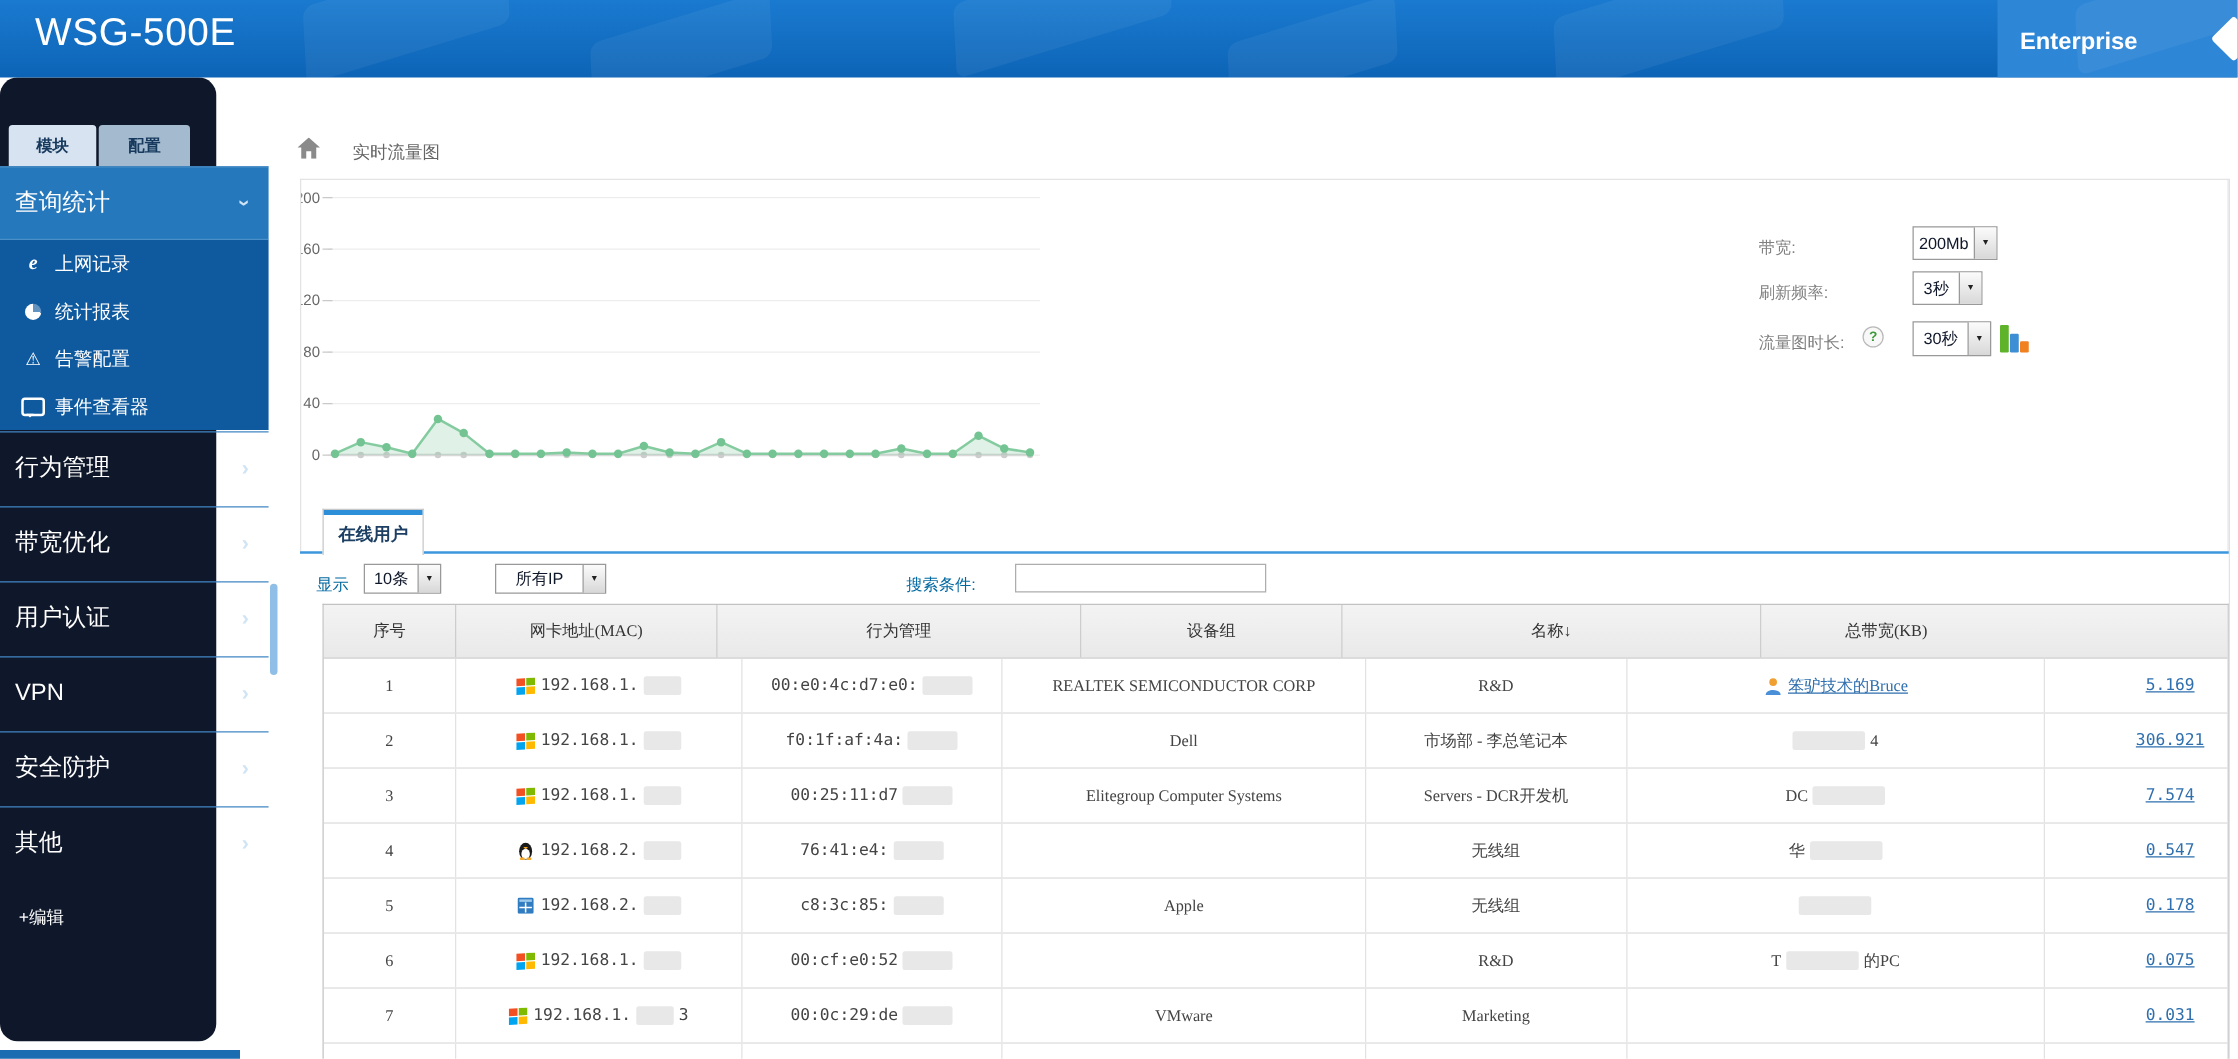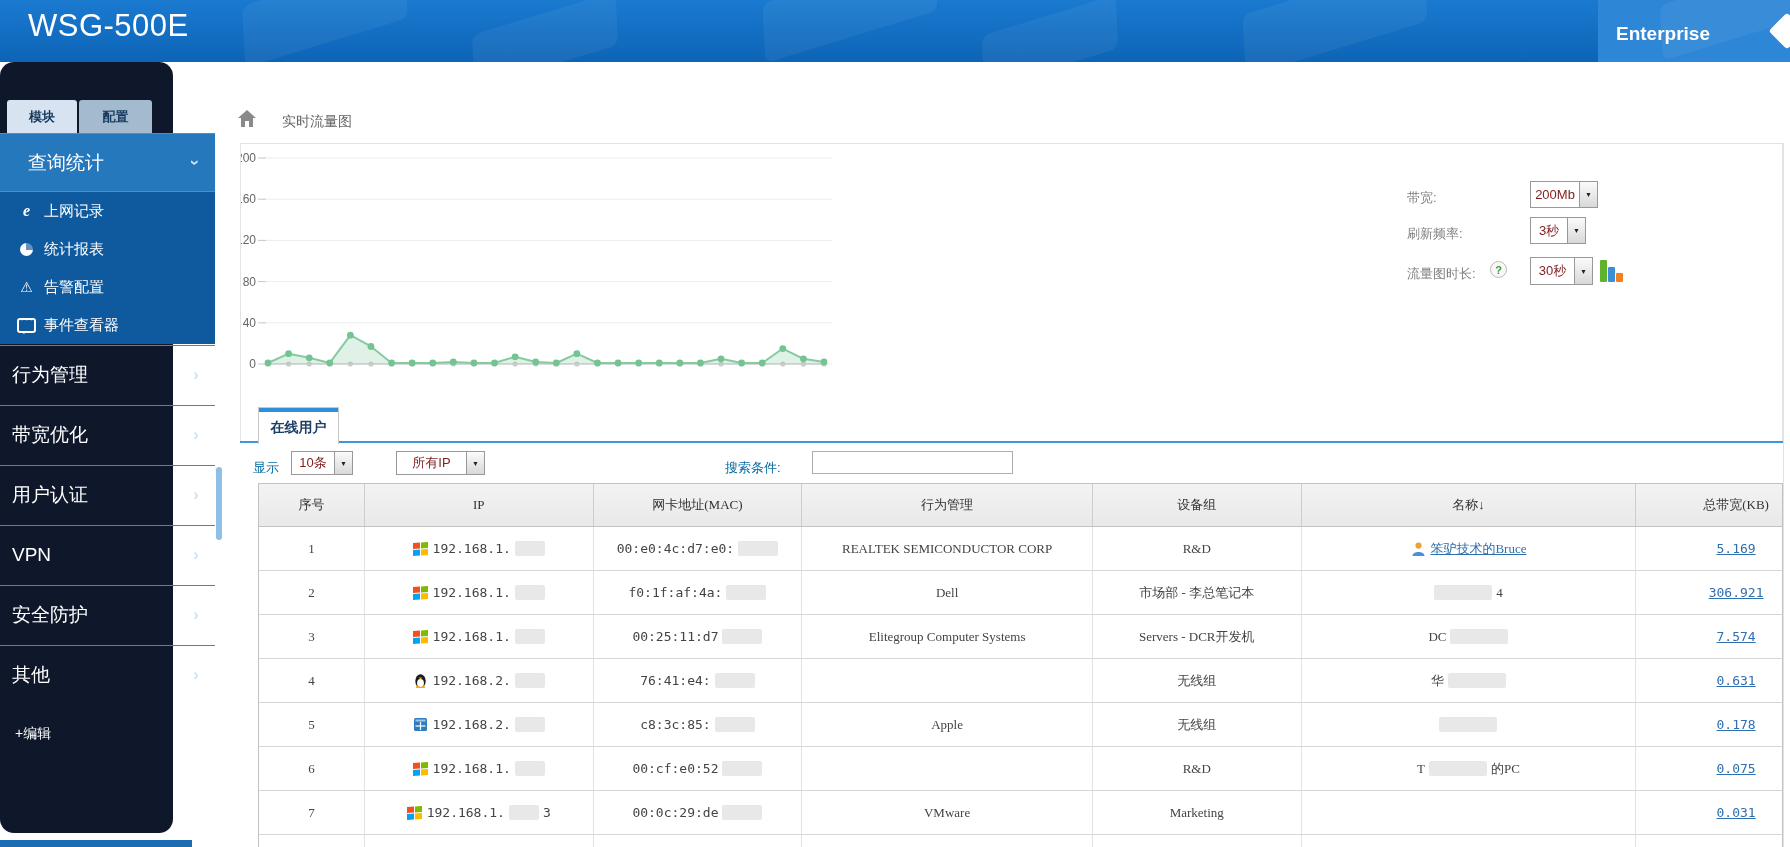--- a/index.html
+++ b/index.html
@@ -20,21 +20,21 @@
 
   
   .sidebar{position:absolute;left:0;top:62px;width:173px;height:771px;background:#0f172a;z-index:4;border-radius:14px;}
   .side-tab{position:absolute;top:38px;height:33px;line-height:33px;text-align:center;
             font-size:13px;font-weight:bold;color:#16395d;border-radius:3px 3px 0 0;cursor:pointer;}
   .tab-a{left:7px;width:70px;background:#d7e3f0;}
   .tab-b{left:79px;width:73px;background:#a3bacf;}
   .sec-open{position:absolute;left:0;top:71px;width:215px;height:59px;background:#2478bb;
             border-top:1px solid #4a8fc8;border-bottom:1px solid #4a8fc8;box-sizing:border-box;
             color:#fff;font-size:19px;line-height:57px;cursor:pointer;}
-  .sec-open .lbl{padding-left:28px;font-family:Liberation Serif, serif;}
+  .sec-open .lbl{padding-left:12px;font-family:Liberation Serif, serif;}
   .chev{position:absolute;right:16px;top:0;color:#cfe4f5;font-size:17px;font-weight:bold;}
   .chev-down{transform:rotate(90deg);transform-origin:center;line-height:57px;}
   .submenu{position:absolute;left:0;top:130px;width:215px;height:152px;background:#0f599e;}
   .smi{height:38px;display:flex;align-items:center;padding-left:17px;color:#fff;
        font-size:15px;cursor:pointer;}
   .mi{width:19px;display:inline-flex;justify-content:center;align-items:center;margin-right:8px;color:#fff;}
   .ie-g{font:italic bold 16px "Liberation Serif",serif;}
   .pie{width:13px;height:13px;border-radius:50%;
        background:conic-gradient(rgba(255,255,255,.35) 0 95deg,#fff 95deg 360deg);}
   .alert-g{font-size:14px;}
@@ -59,21 +59,21 @@
 
   
   .right-line{position:absolute;left:1783px;top:143px;width:1px;height:704px;background:#e2e2e2;}
   .panel{position:absolute;left:240px;top:143px;width:1543px;height:298px;background:#fff;
          border:1px solid #e3e3e3;border-bottom:none;box-sizing:border-box;}
   .chart-svg{position:absolute;left:241px;top:144px;}
 
   .ctl-label{position:absolute;font-size:13px;color:#808080;}
   .sel{position:absolute;display:flex;align-items:stretch;background:#fff;border:1px solid #999;
        box-sizing:border-box;cursor:pointer;}
-  .sel .txt{flex:1;display:flex;align-items:center;justify-content:center;font-size:13px;color:#7f1d1d;padding:0 3px;}
+  .sel .txt{flex:1;display:flex;align-items:center;justify-content:center;font-size:13px;color:#0f172a;padding:0 3px;}
   .sel .btn{width:17px;background:linear-gradient(#fbfbfb,#d8d8d8);border-left:1px solid #999;
             display:flex;align-items:center;justify-content:center;}
   .sel .btn::after{content:"▼";font-size:7px;color:#222;}
   .help-ic{position:absolute;left:1490px;top:261px;width:15px;height:15px;border:1px solid #b9b9b9;
            border-radius:50%;background:#f8f8f8;color:#3a9a3a;font-size:11px;font-weight:bold;
            display:flex;align-items:center;justify-content:center;cursor:pointer;}
   .bars-ic{position:absolute;left:1600px;top:258px;width:26px;height:24px;display:flex;
            align-items:flex-end;gap:1px;cursor:pointer;}
   .bars-ic i{display:block;width:7px;border-radius:1px;}
   .bar-g{height:22px;background:#5fb32a;}
@@ -299,23 +299,20 @@
     <span class="btn"></span>
   </div>
   <span class="tb-label" style="left:725px;top:459px;">搜索条件:</span>
   <input class="search-input" value="" style="">
 
   <div class="otable" id="otable">
       <div class="thead">
         <div class="th" style="width: 106px;">
           <span>序号</span>
         </div>
-        <div class="th" style="width: 229px;">
-          <span>IP</span>
-        </div>
         <div class="th" style="width: 209px;">
           <span>网卡地址(MAC)</span>
         </div>
         <div class="th" style="width: 291px;">
           <span>行为管理</span>
         </div>
         <div class="th" style="width: 209px;">
           <span>设备组</span>
         </div>
         <div class="th" style="width: 335px;">
@@ -439,21 +436,21 @@
           <span class="mono">76:41:e4:</span>
           <span class="blur blur-mac"></span>
         </div>
         <div class="td serif" style="width: 291px;"></div>
         <div class="td serif" style="width: 209px;">无线组</div>
         <div class="td" style="width: 335px;">
           <span class="serif">华</span>
           <span class="blur blur-name"></span>
         </div>
         <div class="td" style="width: 146px;">
-          <span class="mono link nudge">0.631</span>
+          <span class="mono link nudge">0.547</span>
         </div>
       </div>
       <div class="tr">
         <div class="td serif" style="width: 106px;">5</div>
         <div class="td" style="width: 229px;">
           <span class="osic">
             <svg width="13" height="13" viewBox="0 0 13 13">
               <rect x="0" y="0" width="13" height="13" rx="1.5" fill="#2f7cc0"></rect>
               <rect x="1.5" y="1.5" width="10" height="2" fill="#9cc9ea"></rect>
               <line x1="6.5" y1="4" x2="6.5" y2="12" stroke="#fff" stroke-width="1.2"></line>

